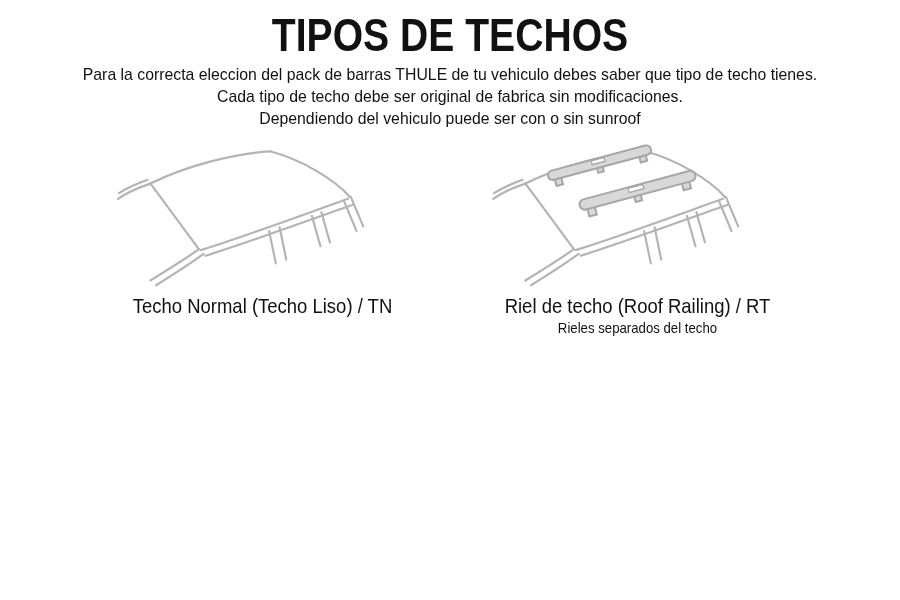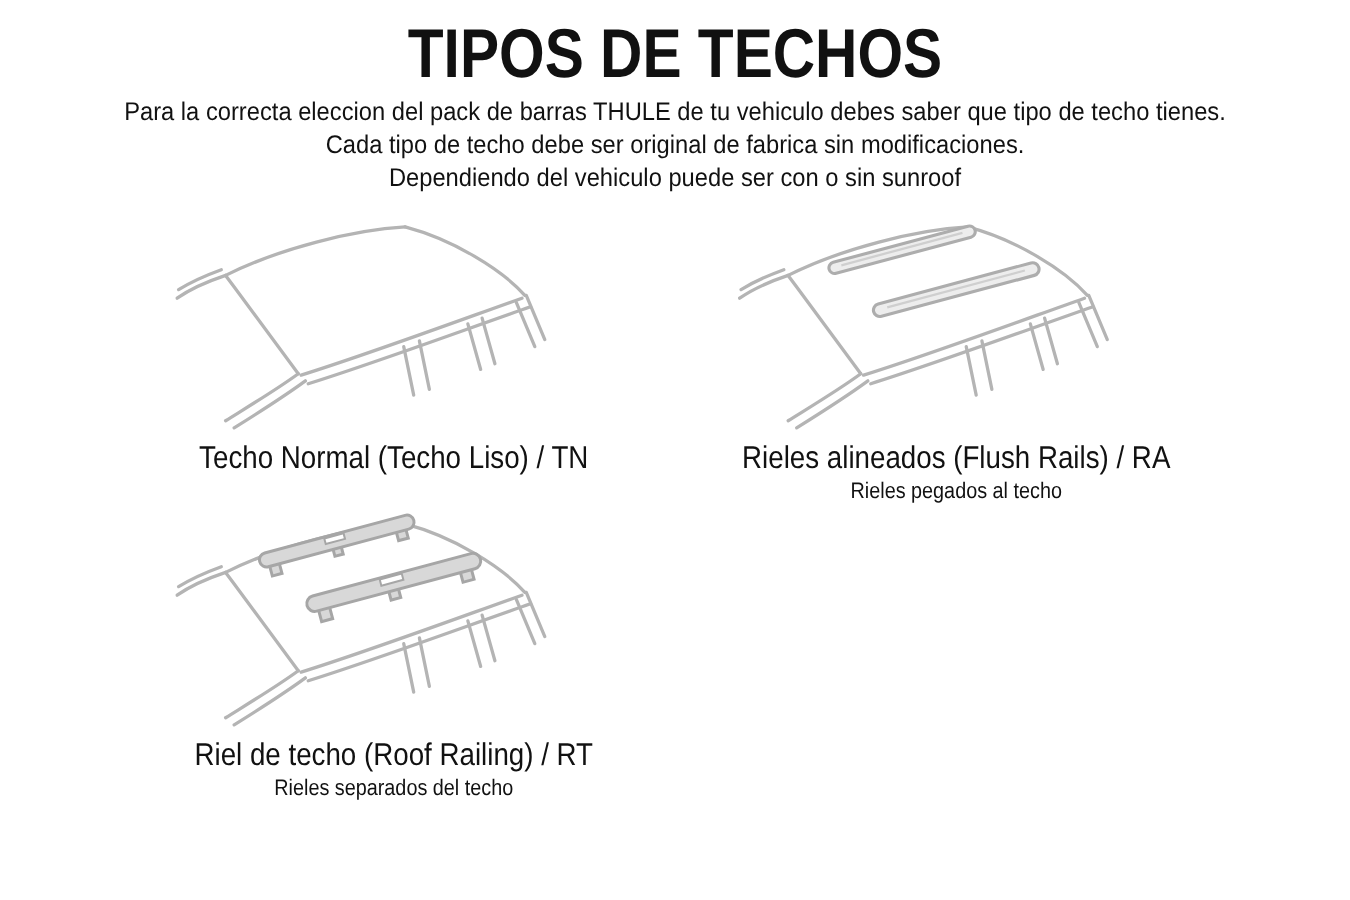--- a/index.html
+++ b/index.html
@@ -36,20 +36,21 @@
     transform: scaleX(0.93);
     transform-origin: 50% 0;
     color: #111111;
   }
 
   .grid {
     margin-top: 8px;
     display: grid;
     grid-template-columns: 375px 375px;
     justify-content: center;
+    row-gap: 22px;
   }
 
   .card {
     margin: 0;
     display: flex;
     flex-direction: column;
     align-items: center;
   }
   .card svg { display: block; }
 
@@ -122,39 +123,20 @@
     <figure class="card">
       <svg viewBox="0 0 320 160" width="315" height="152">
         <use href="#roof-base"></use>
       </svg>
       <figcaption class="caption">
         <div class="card-title">Techo Normal (Techo Liso) / TN</div>
       </figcaption>
     </figure>
 
 
-    <figure class="card">
-      <svg viewBox="0 0 320 160" width="315" height="152">
-        <use href="#roof-base"></use>
-        <g fill="#ededed" stroke="#adadad" stroke-width="2.2">
-          <g transform="translate(122,30) rotate(-15)">
-            <rect x="-53" y="-4" width="106" height="8" rx="4"></rect>
-            <line x1="-44" y1="-0.5" x2="44" y2="-0.5" stroke="#cfcfcf" stroke-width="1.6"></line>
-          </g>
-          <g transform="translate(160,58) rotate(-15)">
-            <rect x="-60" y="-4.5" width="120" height="9" rx="4.5"></rect>
-            <line x1="-50" y1="-0.5" x2="50" y2="-0.5" stroke="#cfcfcf" stroke-width="1.6"></line>
-          </g>
-        </g>
-      </svg>
-      <figcaption class="caption">
-        <div class="card-title">Rieles alineados (Flush Rails) / RA</div>
-        <div class="card-subtitle">Rieles pegados al techo</div>
-      </figcaption>
-    </figure>
 
     <figure class="card">
       <svg viewBox="0 0 320 160" width="315" height="152">
         <use href="#roof-base"></use>
         <g fill="#d8d8d8" stroke="#a6a6a6" stroke-width="2.1">
           <g transform="translate(120,26) rotate(-15)">
             <rect x="-50" y="3" width="7" height="9"></rect>
             <rect x="42" y="2" width="7" height="9"></rect>
             <rect x="-4" y="3" width="6" height="7"></rect>
             <rect x="-56" y="-5" width="112" height="10" rx="5"></rect>

